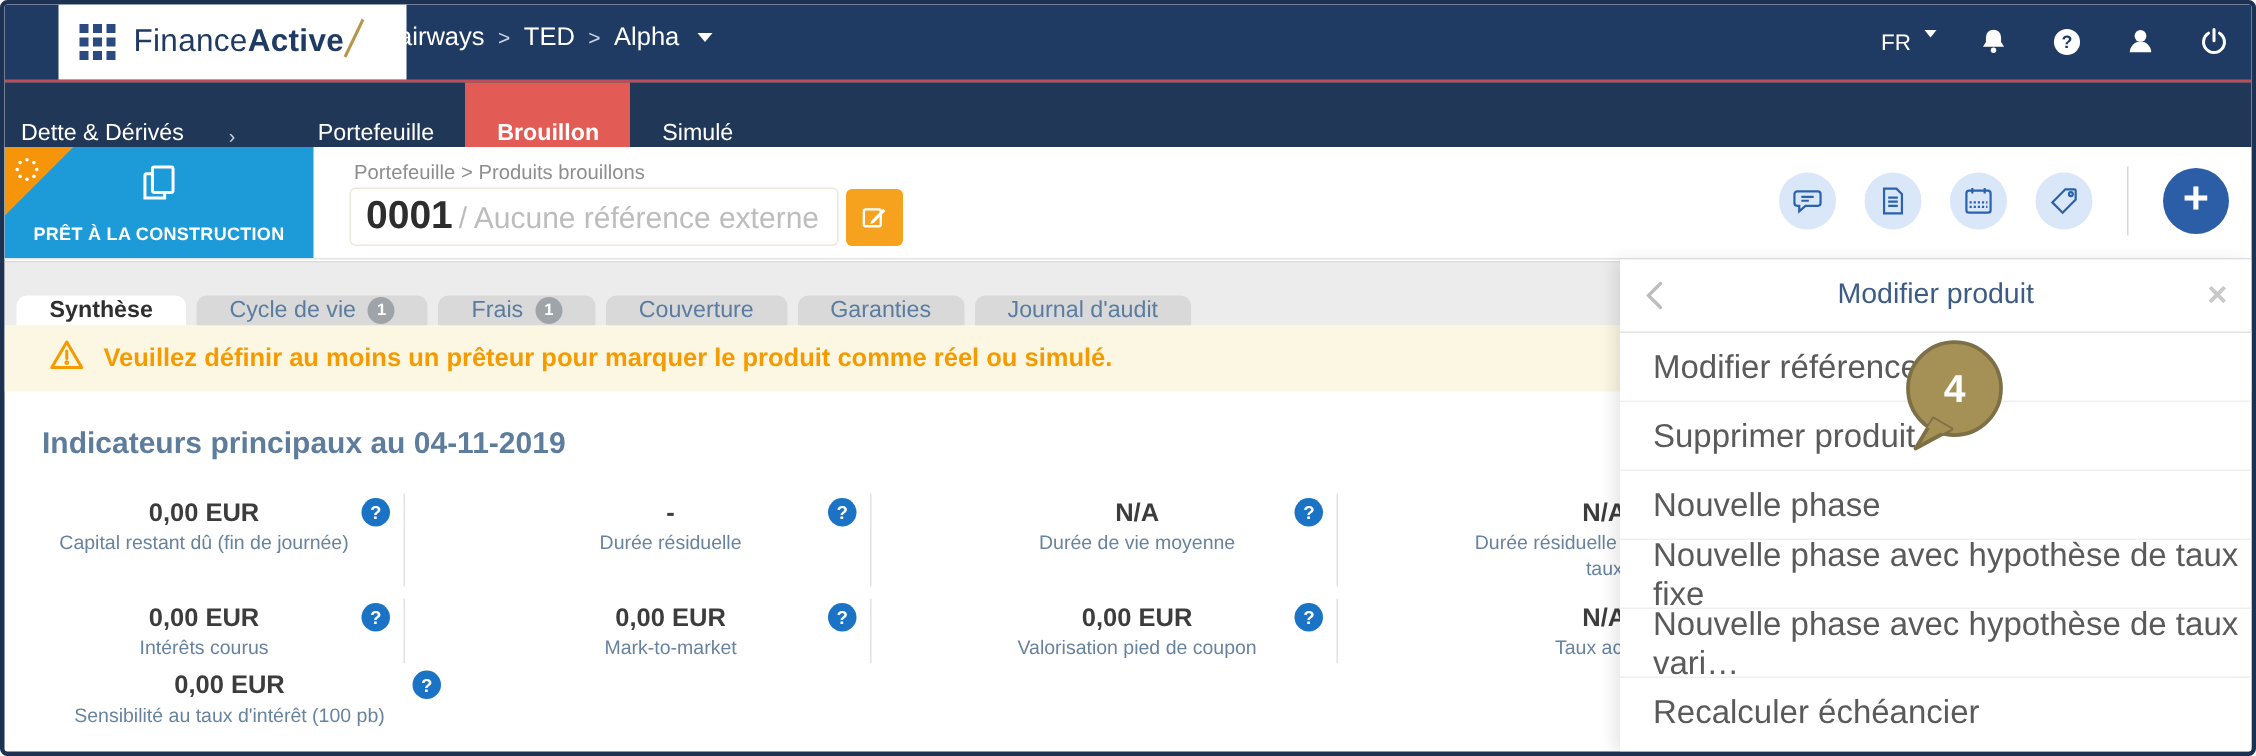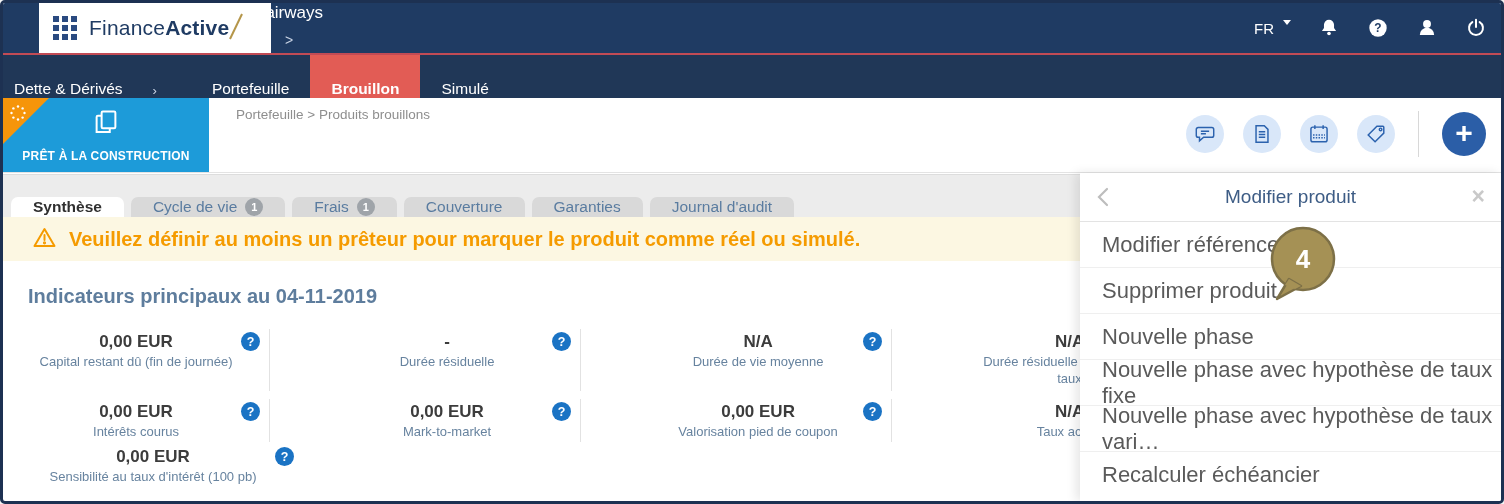--- a/index.html
+++ b/index.html
@@ -11,21 +11,21 @@
   
   .topbar{ position:absolute; left:0; top:0; right:0; height:52px;
     background:#1f3b63; border-bottom:2px solid #c24b55; }
   .logo-box{ position:absolute; left:0; top:0; width:232px; height:50px;
     background:#fff; display:flex; align-items:center; padding-left:13px; gap:11px;margin-left:36px; }
   .grid-icon svg{ display:block; }
   .logo-text{ font-size:21px; color:#1f3b63; letter-spacing:.2px; display:flex; align-items:center; }
   .logo-text .bold{ font-weight:700; }
   .logo-slash{ margin-left:-2px; }
   .top-breadcrumb{ position:absolute; left:252px; top:0; height:43px; display:flex;
-    align-items:center; gap:9px; color:#fff; font-size:17px;flex-direction:column; }
+    align-items:center; gap:9px; color:#fff; font-size:17px; }
   .top-breadcrumb .sep{ color:#c8d3e4; font-size:14px; }
   .caret-down{ width:0; height:0; border-left:5px solid transparent;
     border-right:5px solid transparent; border-top:6px solid #fff; margin-left:3px; }
   .top-actions{ position:absolute; right:14px; top:0; height:50px; display:flex;
     align-items:center; gap:27px; }
   .lang{ display:flex; align-items:flex-start; gap:6px; color:#fff; font-size:15px; cursor:pointer; }
   .lang .caret-down{ border-top-width:5px; border-left-width:4px; border-right-width:4px; }
   .top-icon{ width:22px; height:22px; display:flex; align-items:center; justify-content:center; }
   
   .subnav{ position:absolute; left:0; top:52px; right:0; height:43px;
@@ -65,21 +65,21 @@
     border-top:1px solid #ddd; }
   .tabs{ position:absolute; left:8px; bottom:0; display:flex; gap:7px; align-items:flex-end; }
   .tab{ height:20px; padding:0 22px; display:flex; align-items:center; gap:8px;
     background:#d9d9d9; border-radius:7px 7px 0 0; color:#5a7ca0; font-size:15.5px; cursor:pointer; }
   .tab.active{ background:#fff; color:#2f2f2f; font-weight:700; }
   .tab-badge{ min-width:18px; height:18px; border-radius:50%; background:#9fa4a9; color:#fff;
     font-size:11px; font-weight:700; display:flex; align-items:center; justify-content:center; }
   
   .warnbar{ position:absolute; left:0; top:214px; right:0; height:44px; background:#fcf7e2;
     display:flex; align-items:center; padding-left:30px; gap:13px; }
-  .warn-text{ color:#f59b00; font-size:20px; font-weight:700; }
+  .warn-text{ color:#f59b00; font-size:17px; font-weight:700; }
   
   .section-title{ position:absolute; left:25px; top:282px; font-size:20px; color:#5e7d9d; }
   .metrics{ position:absolute; left:0; top:326px; width:1200px; }
   .mrow{ display:flex;gap:44px; }
   .mrow1{ margin-bottom:8px; }
   .mrow2{ margin-bottom:2px; }
   .mcell{ width:300px; position:relative; text-align:center; padding:1px 28px 2px 28px; }
   .mrow1 .mcell{ min-height:62px; }
   .mcell.bordered{ border-right:1px solid #e2e2e2; }
   .mvalue{ font-size:17px; font-weight:700; color:#3c3c3c; line-height:23px; }
@@ -204,20 +204,32 @@
       </span>
       <span class="status-doc">
         <svg width="30" height="30" viewBox="0 0 24 24" fill="none" stroke="#fff" stroke-width="1.6">
           <rect x="8.5" y="3.5" width="11" height="13.5" rx="1"></rect>
           <path d="M8.5 7H5.5a1 1 0 0 0-1 1v12h10.5v-3"></path>
         </svg>
       </span>
       <div class="status-label">PRÊT À LA CONSTRUCTION</div>
     </div>
     <div class="ph-breadcrumb">Portefeuille &gt; Produits brouillons</div>
+    <div class="title-row">
+      <div class="title-box">
+        <span class="prod-number">0001</span>
+        <span class="prod-ref">/ Aucune référence externe</span>
+      </div>
+      <button class="edit-btn">
+        <svg width="20" height="20" viewBox="0 0 24 24" fill="none" stroke="#fff" stroke-width="1.9">
+          <rect x="3.5" y="5.5" width="13.5" height="13.5" rx="1.5"></rect>
+          <path d="M9.5 14.5l9.5-9.5 1.8 1.8-9.5 9.5-2.6.8z" fill="#fff" stroke="none"></path>
+        </svg>
+      </button>
+    </div>
     <div class="header-actions">
       <button class="circle-btn">
         <svg width="22" height="22" viewBox="0 0 24 24" fill="none" stroke="#2b62ae" stroke-width="1.6">
           <path d="M4.5 5h15a2 2 0 0 1 2 2v6.5a2 2 0 0 1-2 2h-9l-4.5 4v-4H4.5a2 2 0 0 1-2-2V7a2 2 0 0 1 2-2z"></path>
           <line x1="7.5" y1="9" x2="16.5" y2="9"></line>
             <line x1="7.5" y1="11.8" x2="13" y2="11.8"></line>
         </svg>
       </button>
       <button class="circle-btn">
         <svg width="22" height="22" viewBox="0 0 24 24" fill="none" stroke="#2b62ae" stroke-width="1.6">

